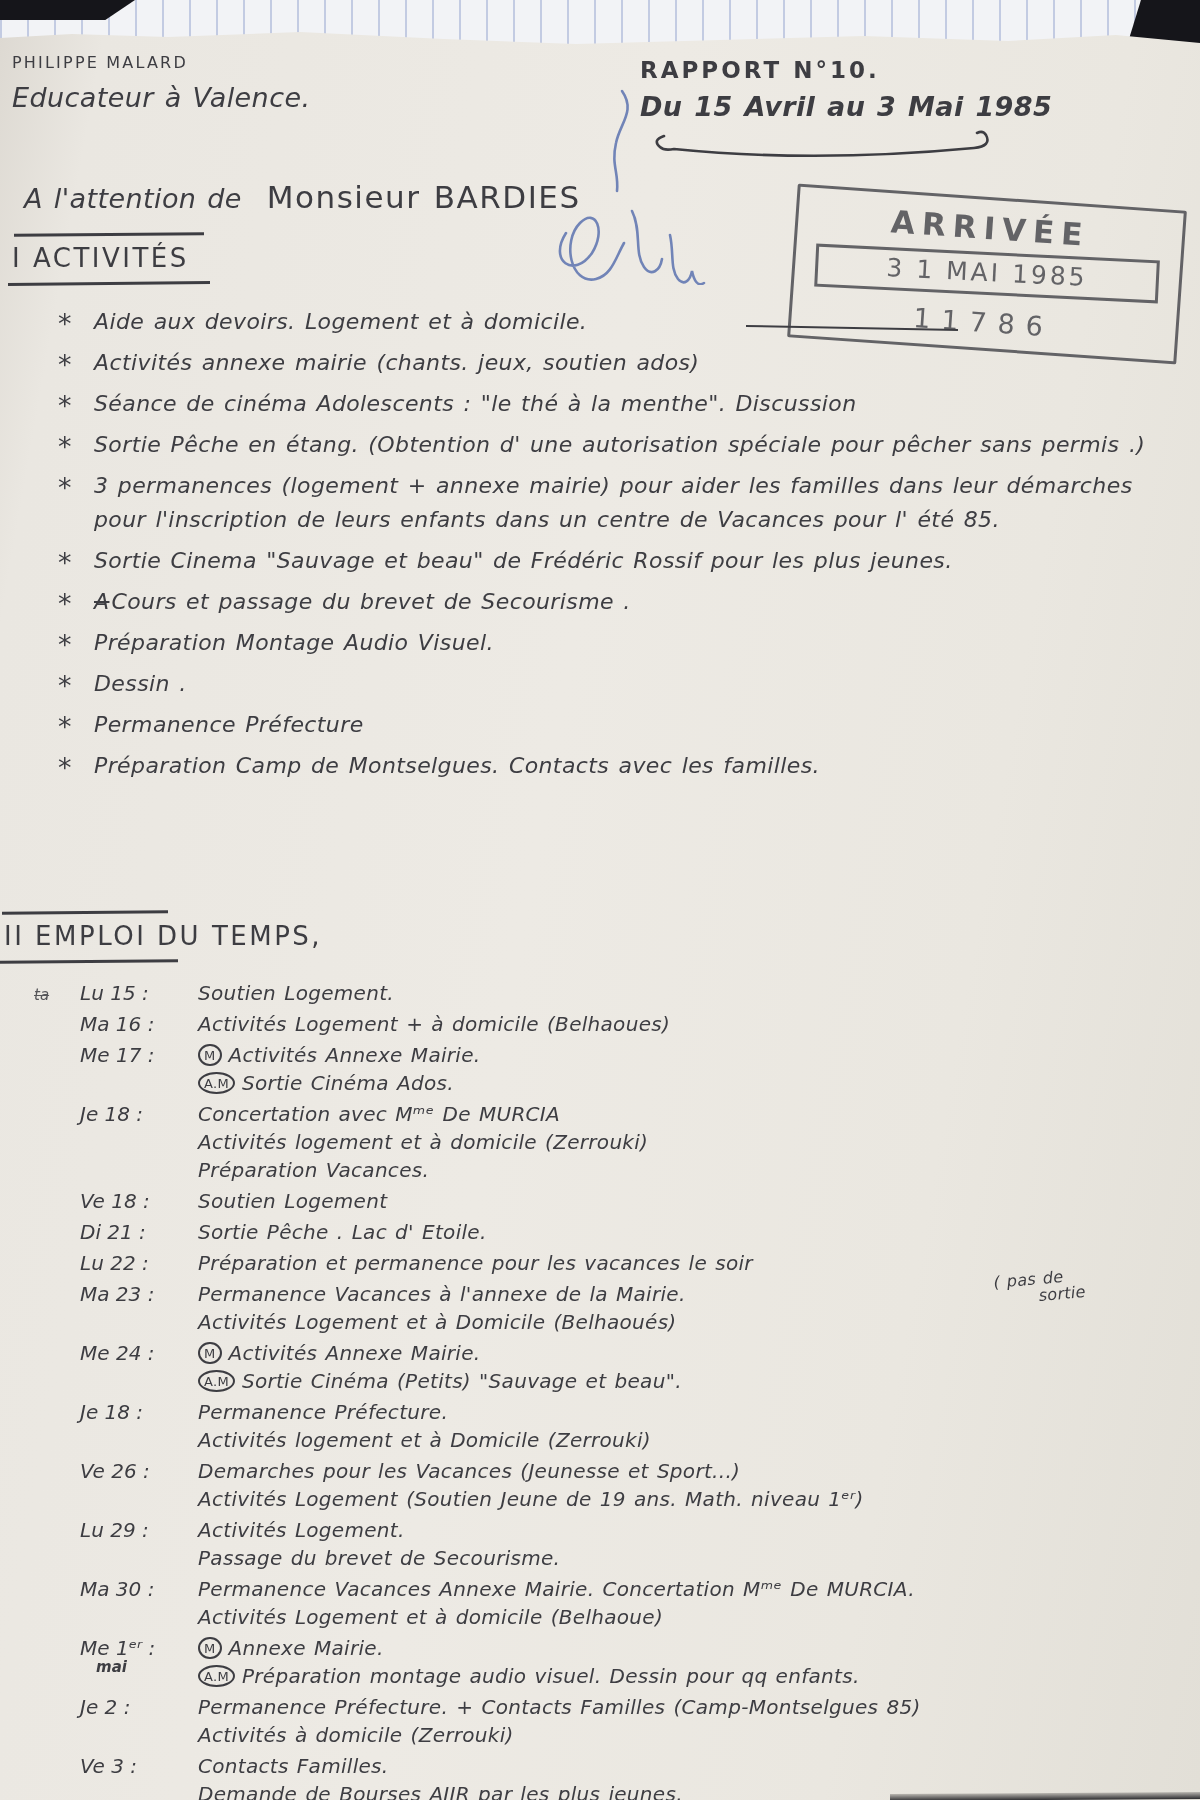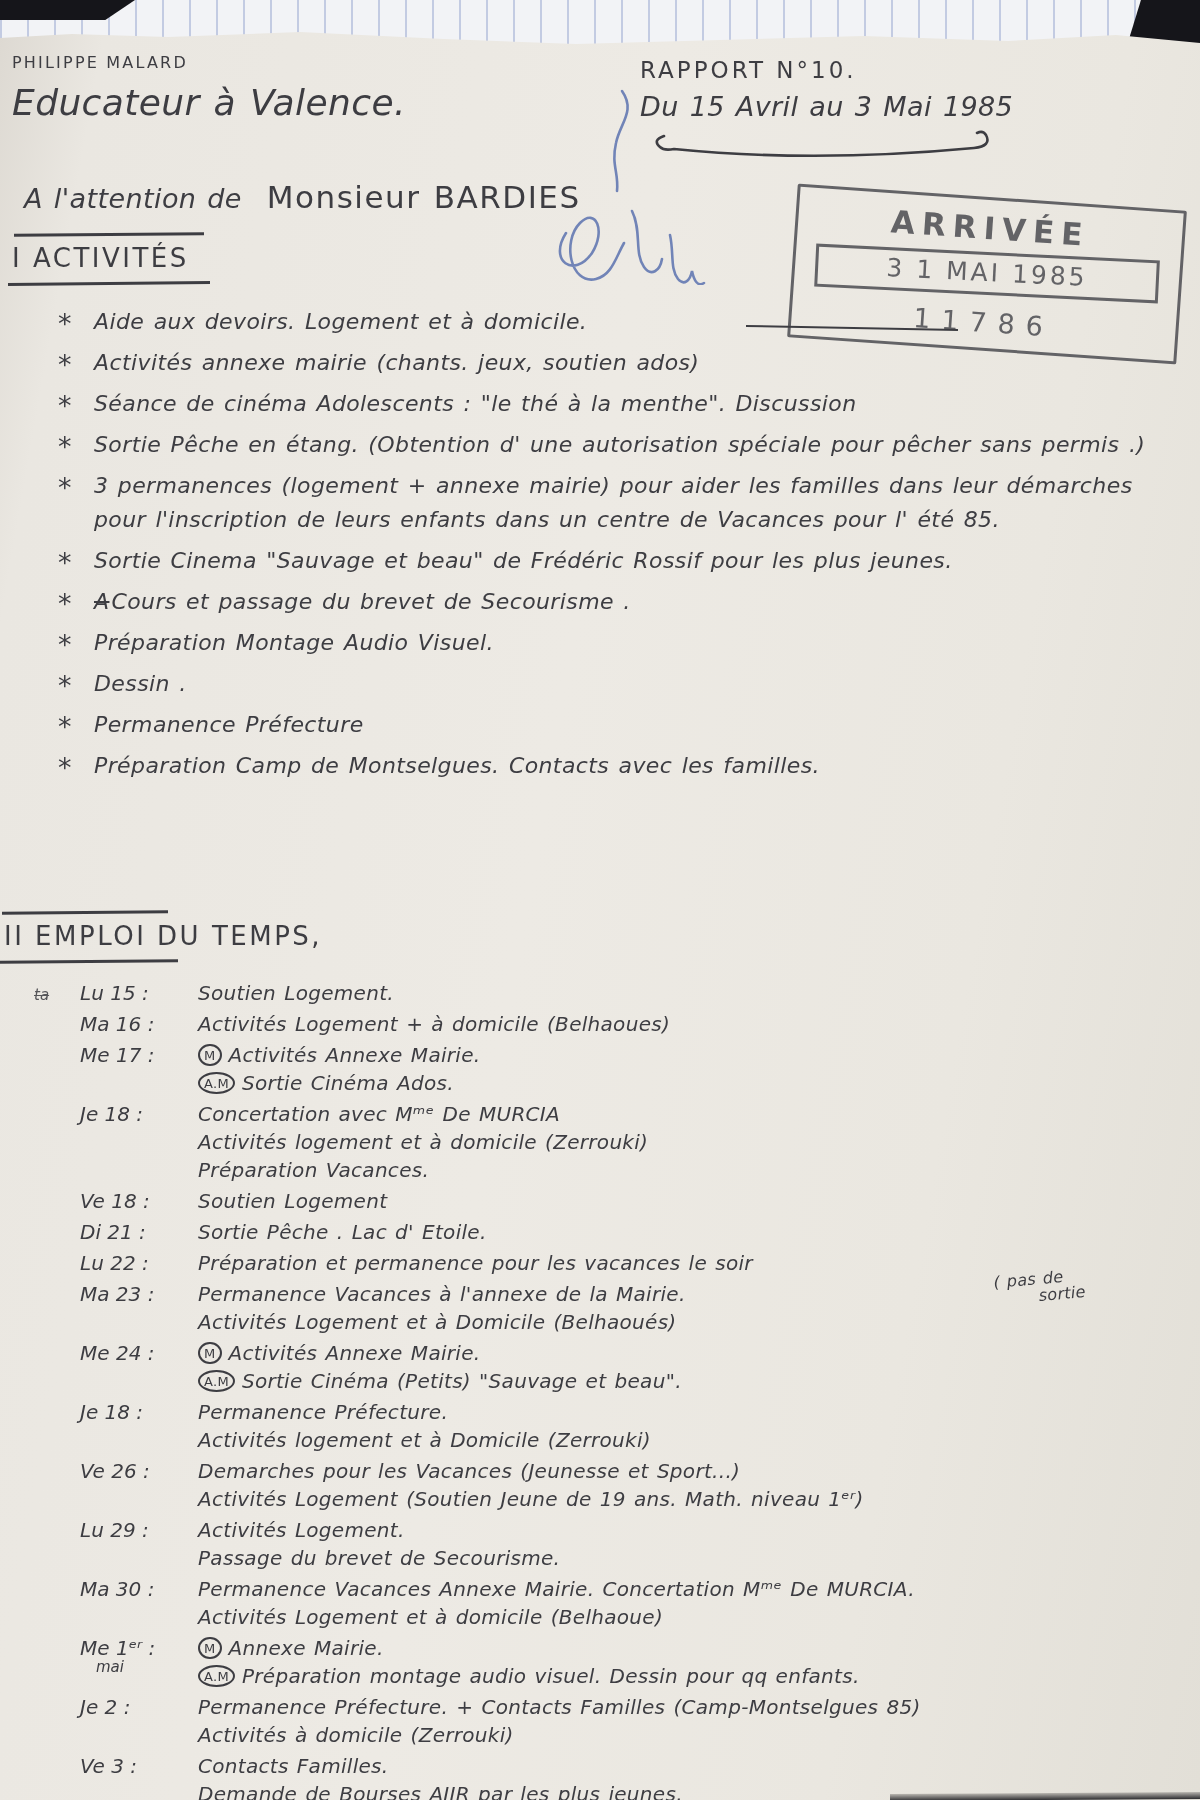--- a/index.html
+++ b/index.html
@@ -23,22 +23,22 @@
   .paper{
     position:absolute;top:24px;left:0;width:1200px;height:1776px;
     background:linear-gradient(100deg,#ddd9d2 0%,#eae7e1 7%,#edeae4 45%,#eae7e0 75%,#e2dfd7 100%);
     clip-path:polygon(0 14px,6% 10px,14% 13px,25% 8px,37% 15px,48% 20px,60% 16px,72% 12px,84% 17px,93% 11px,100% 19px,100% 100%,0 100%);
   }
   .content{position:absolute;top:0;left:0;width:1115px;height:1800px;z-index:3;margin-top:13px;}
   .hand{font-style:italic;letter-spacing:.4px;word-spacing:2px;}
   .caps{font-style:normal;letter-spacing:2.2px;}
   
   .author{position:absolute;left:12px;top:40px;}
-  .author .role{font-size:36px;margin-top:10px;}
-  .report{position:absolute;left:640px;top:44px;}
+  .author .role{font-size:27px;margin-top:10px;}
+  .report{position:absolute;left:640px;top:44px;font-weight:bold;}
   .report .num{font-size:23px;letter-spacing:3px;}
   .report .period{font-size:27px;margin-top:8px;white-space:nowrap;}
   .flourish{margin-top:2px;margin-left:10px;}
   .attention{position:absolute;left:24px;top:166px;font-size:27px;white-space:nowrap;}
   .attention .who{font-style:normal;font-size:31px;letter-spacing:1.5px;margin-left:14px;}
   
   .paraph{position:absolute;left:536px;top:72px;z-index:4;}
   
   .stamp{
     position:absolute;left:792px;top:184px;width:390px;z-index:2;
@@ -65,21 +65,21 @@
   .activities{position:absolute;left:54px;top:292px;width:1118px;}
   .bullet-item{position:relative;padding-left:40px;margin-bottom:7px;
     font-size:22px;line-height:34px;font-style:italic;letter-spacing:.4px;word-spacing:2px;}
   .bullet-item .ast{position:absolute;left:4px;top:2px;font-size:27px;font-style:normal;}
   .strike{text-decoration:line-through;margin-right:2px;}
   
   .schedule{position:absolute;left:80px;top:966px;width:1114px;}
   .entry{display:grid;grid-template-columns:118px 1fr;margin-bottom:3px;
     font-size:20px;line-height:28px;}
   .entry .day{font-style:italic;white-space:nowrap;position:relative;}
-  .entry .day .sub{display:block;font-size:15px;margin-top:-9px;margin-left:16px;}
+  .entry .day .sub{display:block;font-size:15px;margin-top:-9px;margin-left:16px;font-weight:bold;}
   .entry .day .scrib{position:absolute;left:-46px;top:2px;font-size:15px;
     text-decoration:line-through;opacity:.85;}
   .entry .lines{font-style:italic;letter-spacing:.3px;word-spacing:1.5px;}
   .sched-line{position:relative;}
   .badge{display:inline-block;border:2px solid #3d3d42;border-radius:50%;
     font-size:13px;font-style:normal;line-height:1;padding:3px 4px 2px;margin-right:7px;
     position:relative;top:-2px;}
   .note{position:absolute;left:796px;top:-10px;font-size:16px;line-height:17px;
     transform:rotate(-5deg);white-space:nowrap;}
   .note span{display:block;}

